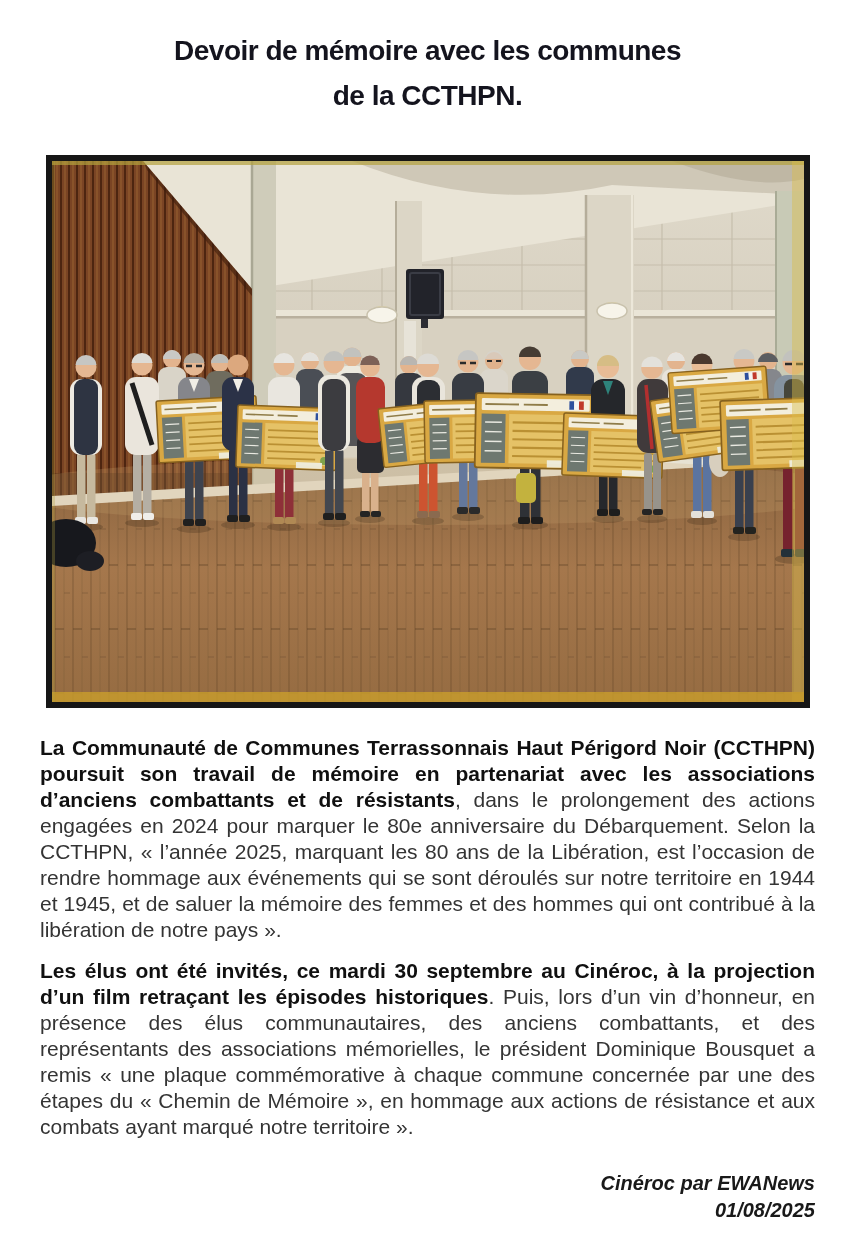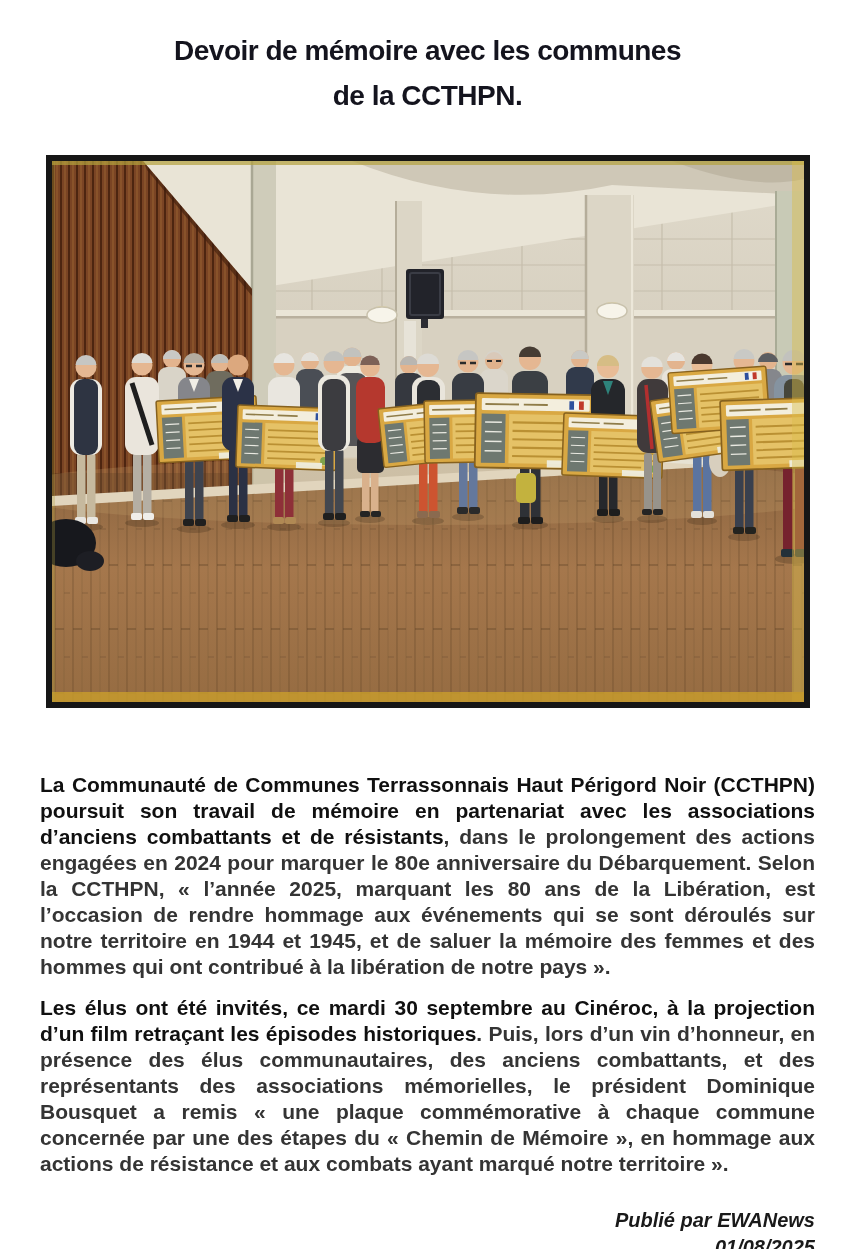--- a/index.html
+++ b/index.html
@@ -11,21 +11,21 @@
   .page{padding:24px 40px 0 40px;}
   .title{
     text-align:center;font-weight:bold;font-size:28px;line-height:45px;
     color:#14141e;letter-spacing:-0.5px;margin:4px 0 0 0;
   }
   .photo-frame{
     width:752px;height:541px;margin:37px auto 0 auto;
     border:6px solid #161616;background:#cfc8b7;position:relative;
   }
   .photo-frame svg{display:block;width:752px;height:541px;}
-  .article{margin-top:64px;font-size:21px;line-height:26px;text-align:justify;color:#343434;font-weight:bold;}
+  .article{margin-top:27px;font-size:21px;line-height:26px;text-align:justify;color:#343434;}
   .article p{margin:0 0 15px 0;}
   .article b{color:#101010;}
   .footer{
     margin-top:30px;text-align:right;font-weight:bold;font-style:italic;
     font-size:20px;line-height:27px;color:#191919;
   }
 </style>
 </head>
 <body>
 
@@ -379,17 +379,17 @@
       <rect x="0" y="0" width="3" height="541" fill="#b3a13d" opacity="0.3"></rect>
     </svg>
   </figure>
 
   <div class="article">
     <p><b>La Communauté de Communes Terrassonnais Haut Périgord Noir (CCTHPN) poursuit son travail de mémoire en partenariat avec les associations d’anciens combattants et de résistants</b><span>, dans le prolongement des actions engagées en 2024 pour marquer le 80e anniversaire du Débarquement. Selon la CCTHPN, « l’année 2025, marquant les 80 ans de la Libération, est l’occasion de rendre hommage aux événements qui se sont déroulés sur notre territoire en 1944 et 1945, et de saluer la mémoire des femmes et des hommes qui ont contribué à la libération de notre pays ».</span></p>
     <p><b>Les élus ont été invités, ce mardi 30 septembre au Cinéroc, à la projection d’un film retraçant les épisodes historiques</b><span>. Puis, lors d’un vin d’honneur, en présence des élus communautaires, des anciens combattants, et des représentants des associations mémorielles, le président Dominique Bousquet a remis « une plaque commémorative à chaque commune concernée par une des étapes du « Chemin de Mémoire », en hommage aux actions de résistance et aux combats ayant marqué notre territoire ».</span></p>
   </div>
 
   <div class="footer">
-    <div>Publié par EWANews</div>
+    <div>Cinéroc par EWANews</div>
     <div>01/08/2025</div>
   </div>
 
 </div>
 
 </body></html>

